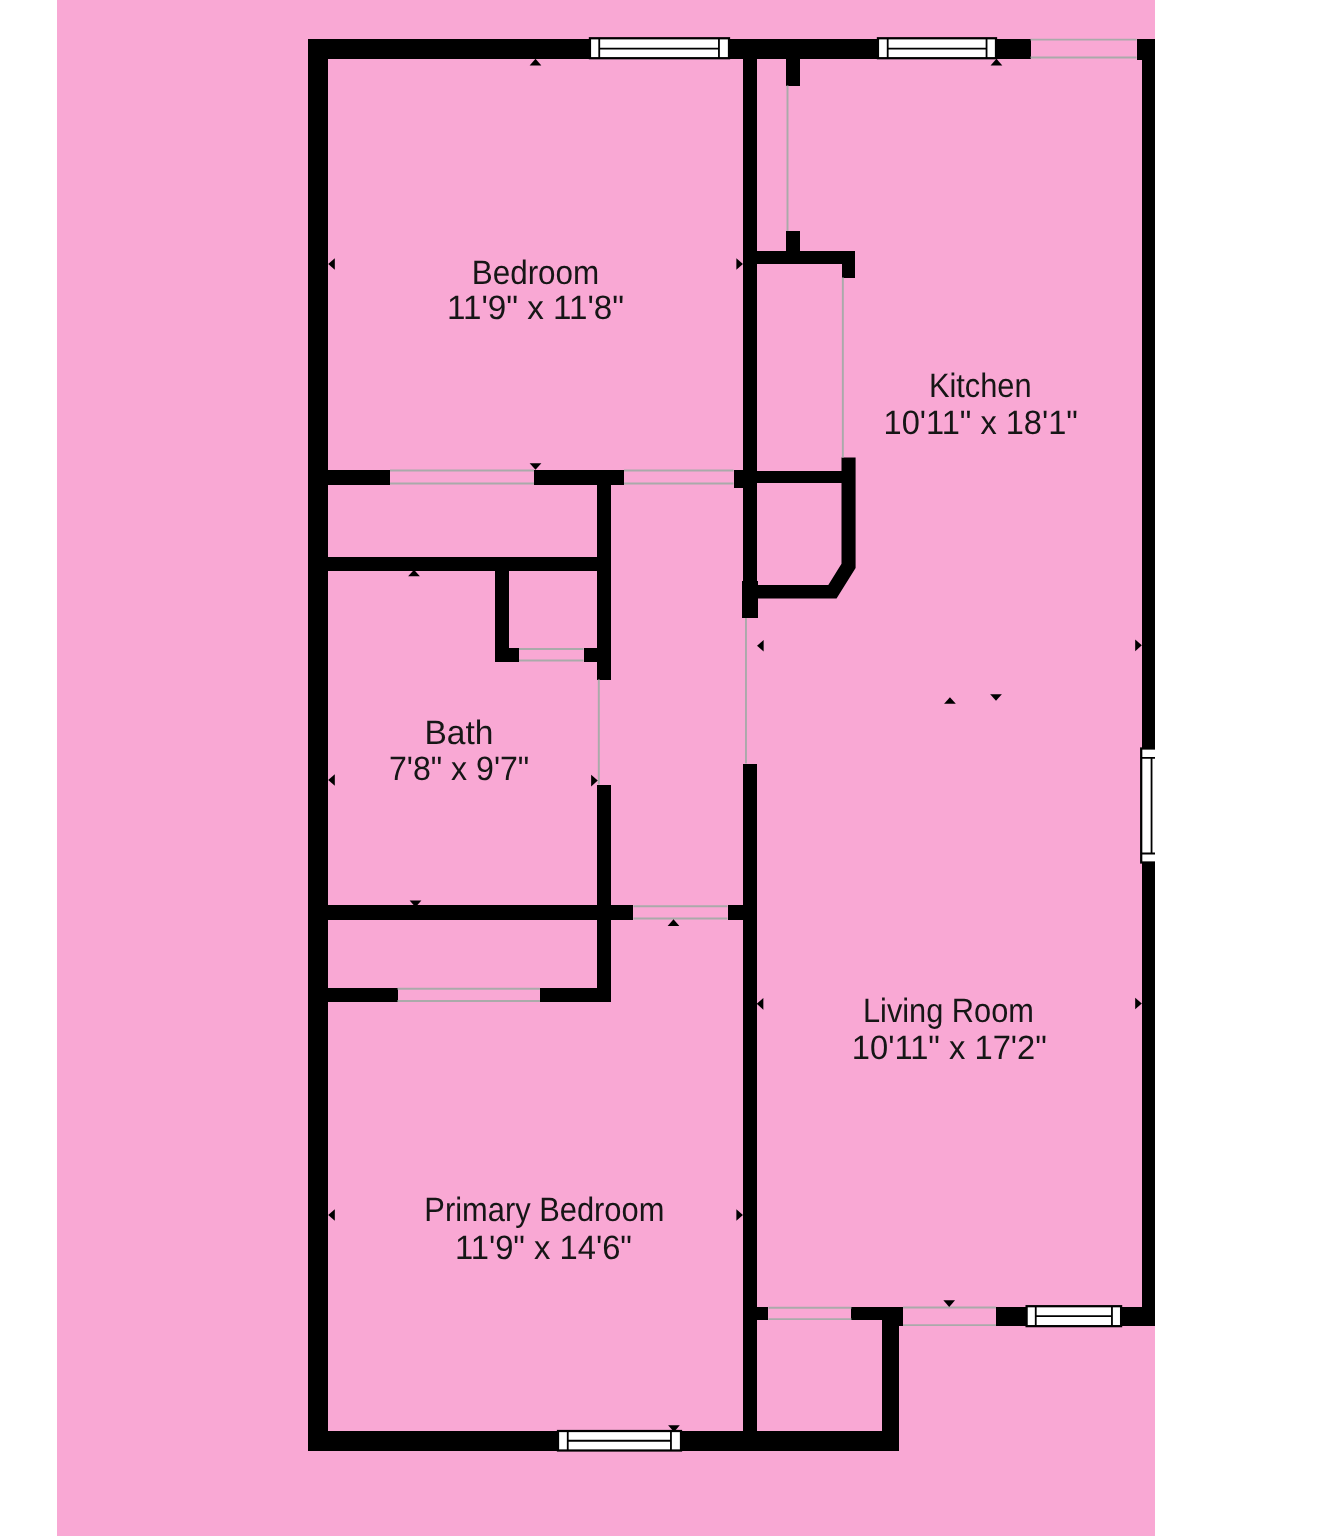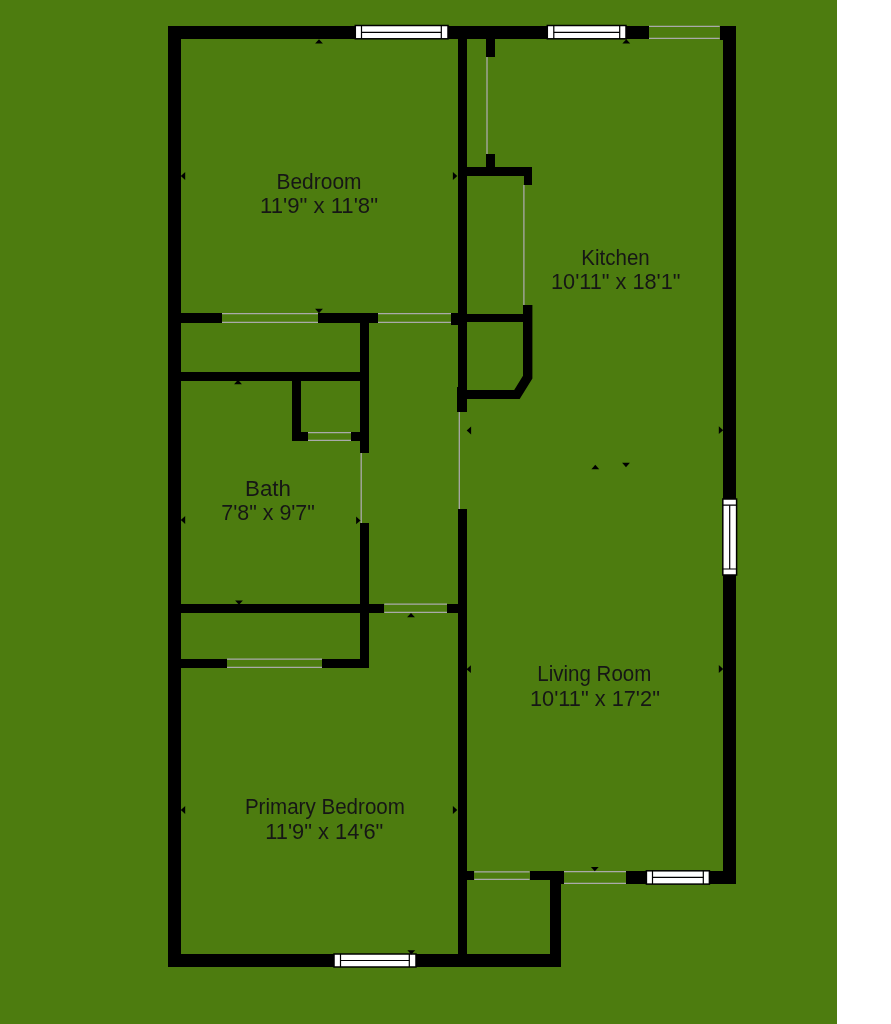--- a/index.html
+++ b/index.html
@@ -1,16 +1,16 @@
 <!DOCTYPE html>
 <html><head>
 <meta charset="utf-8">
 <style>
   html,body{margin:0;padding:0;background:#ffffff;}
-  .page{position:relative;width:837px;height:1024px;background:#4d7c0f;overflow:hidden;}
+  .page{position:relative;width:732px;height:1024px;background:#f9a8d4;overflow:hidden;margin-left:38px;}
   svg{position:absolute;left:0;top:0;}
   text{font-family:"Liberation Sans", sans-serif;fill:#161616;}
 </style>
 </head>
 <body>
 <div class="page">
 <svg width="891" height="1024" viewBox="0 0 891 1024">
 <g shape-rendering="crispEdges">
 
 <rect x="167.5" y="25.7" width="13" height="941.3" fill="#000"></rect>

